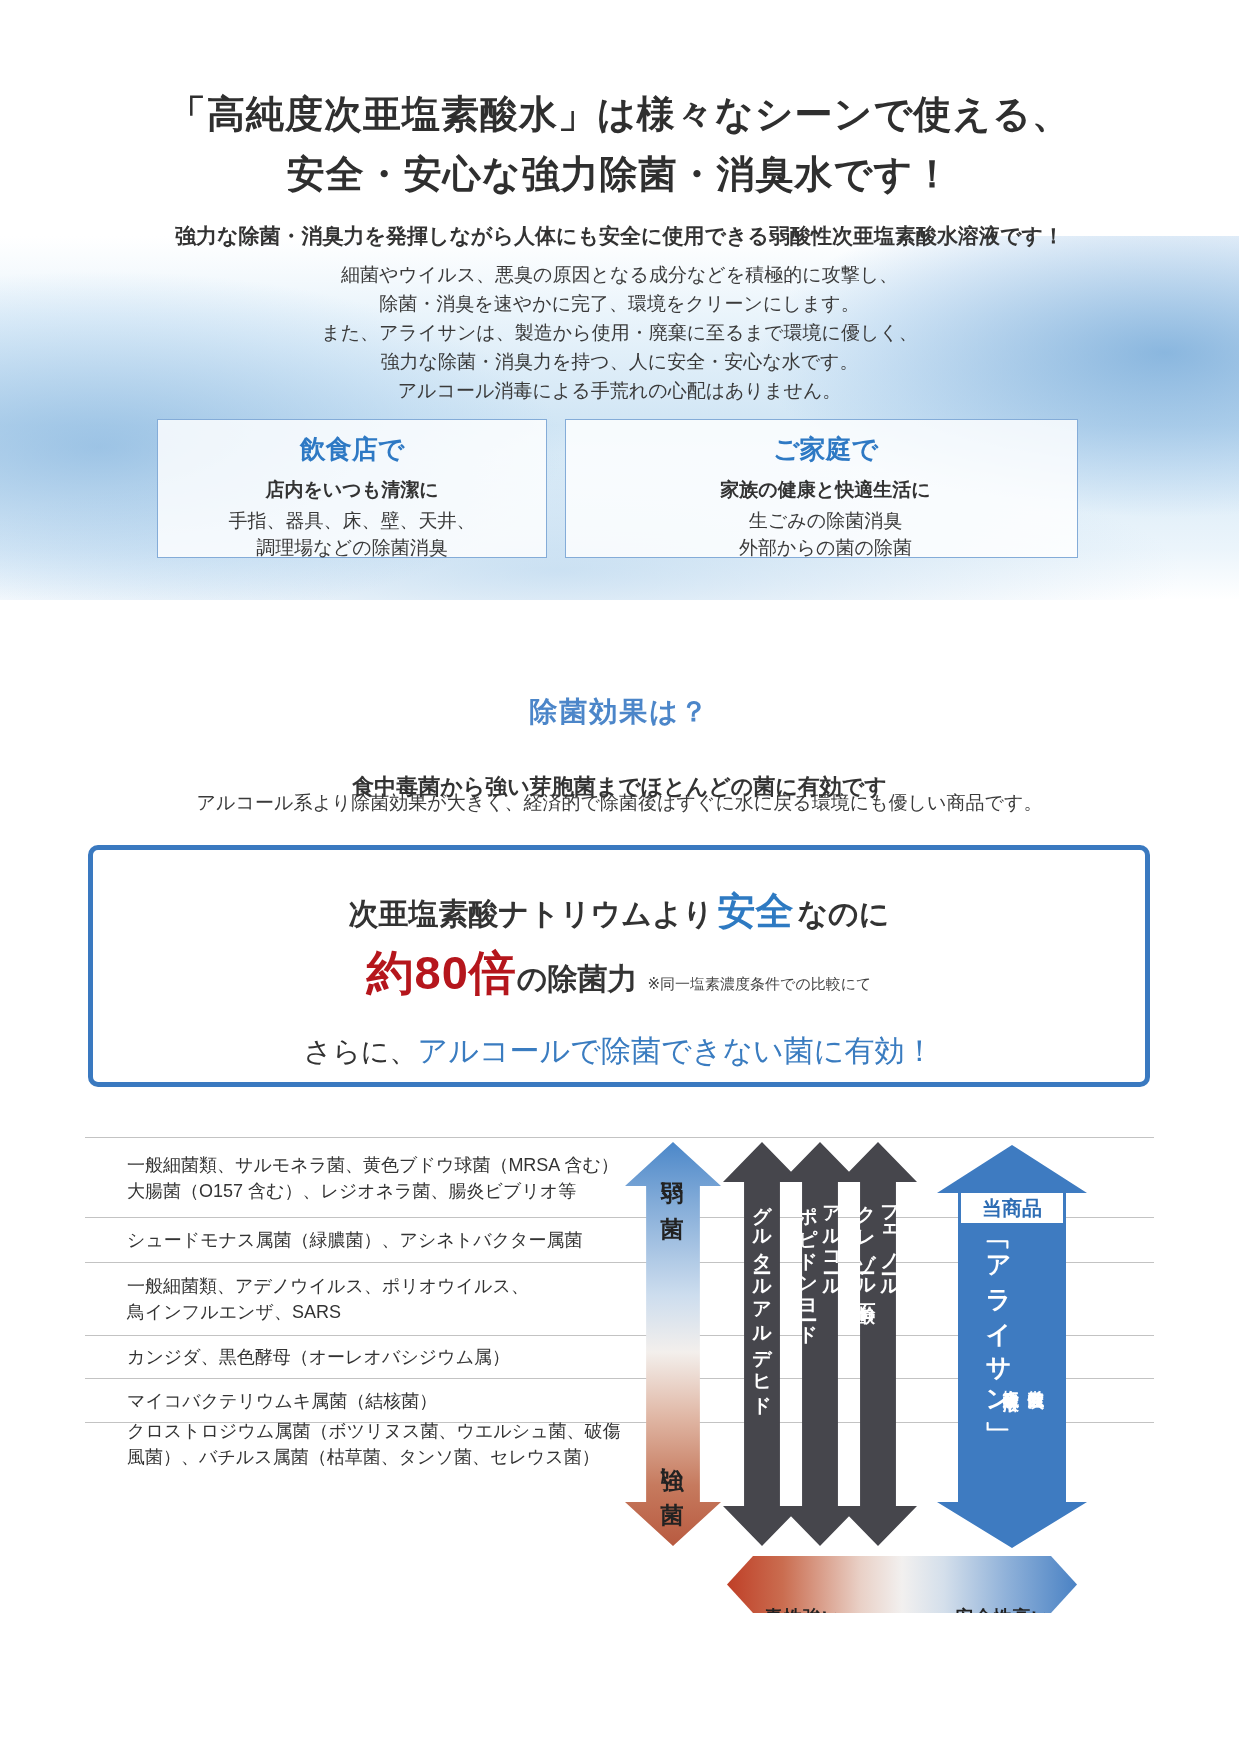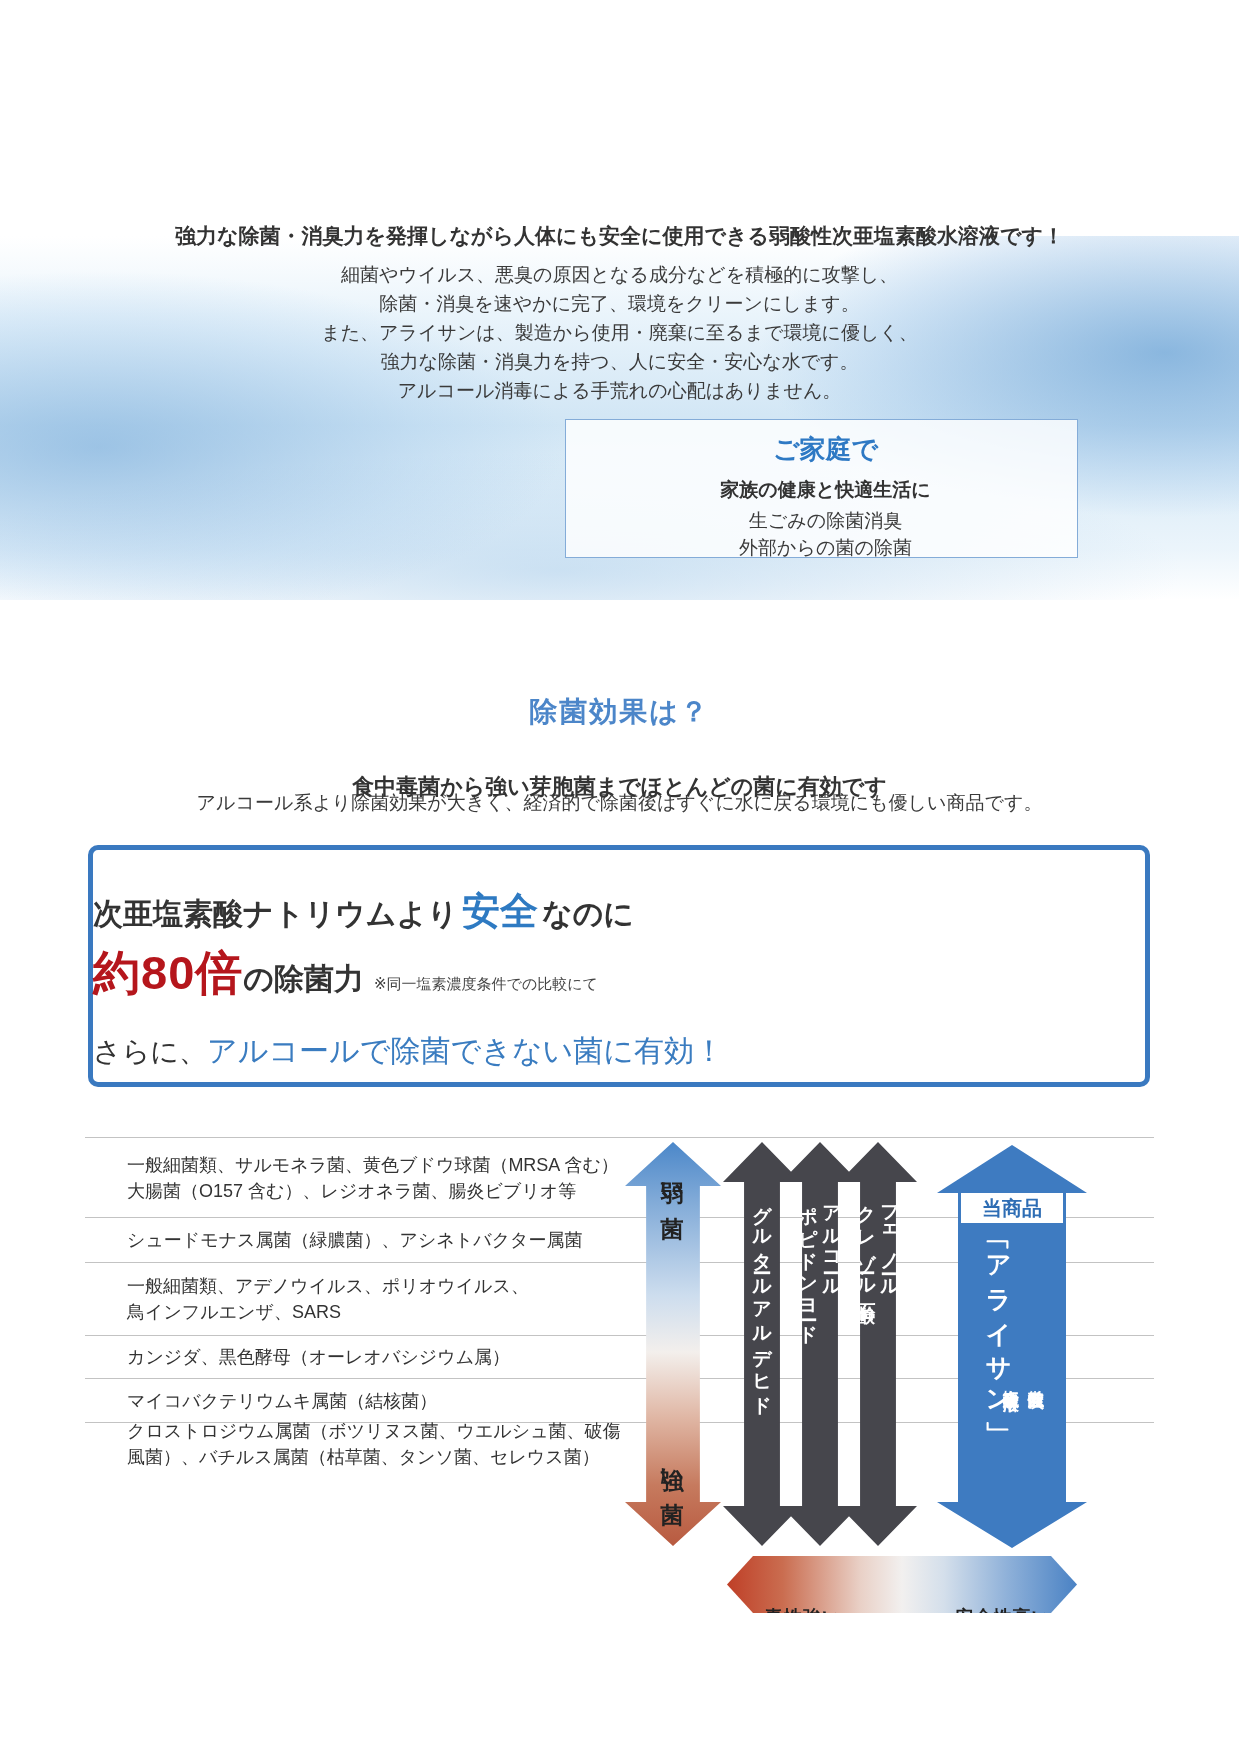--- a/index.html
+++ b/index.html
@@ -59,21 +59,21 @@
   .effect-sub {
     position:absolute; top:790px; left:0; width:100%; text-align:center;
     font-size:19px; color:#3a3a3a;
   }
 
   
   .highlight-box {
     position:absolute; left:88px; top:845px; width:1062px; height:242px;
     background:#ffffff; border:5px solid #3a79c0; border-radius:10px;
   }
-  .hl-line { position:absolute; left:0; width:100%; }
+  .hl-line { position:absolute; left:0; width:100%; text-align:center; }
   .hl-line1 { top:36px; font-size:30px; font-weight:bold; color:#333; }
   .hl-line1 .em-blue { font-size:38px; color:#2e7ac2; padding:0 4px; }
   .hl-line2 { top:92px; font-size:30px; font-weight:bold; color:#333; }
   .hl-line2 .em-red { font-size:47px; color:#b5161c; letter-spacing:1px; }
   .hl-line2 .note { font-size:15px; font-weight:normal; color:#444; margin-left:10px; }
   .hl-line3 { top:181px; font-size:28px; font-weight:normal; color:#333; }
   .hl-line3 .em-blue2 { font-size:30px; color:#3a7cc0; }
 
   
   .chart { position:absolute; left:85px; top:1100px; width:1069px; height:447px; }
@@ -145,27 +145,35 @@
   .axis-label.left { left:38px; }
   .axis-label.right { right:26px; }
 </style>
 </head>
 <body>
 
 <div class="page">
 
   <div class="water-bg"></div>
 
+  <h1 class="main-title">「高純度次亜塩素酸水」は様々なシーンで使える、
+安全・安心な強力除菌・消臭水です！</h1>
   <p class="subtitle">強力な除菌・消臭力を発揮しながら人体にも安全に使用できる弱酸性次亜塩素酸水溶液です！</p>
   <p class="description">細菌やウイルス、悪臭の原因となる成分などを積極的に攻撃し、
 除菌・消臭を速やかに完了、環境をクリーンにします。
 また、アライサンは、製造から使用・廃棄に至るまで環境に優しく、
 強力な除菌・消臭力を持つ、人に安全・安心な水です。
 アルコール消毒による手荒れの心配はありません。</p>
 
+  <div class="usecase-box b1">
+    <div class="usecase-title">飲食店で</div>
+    <div class="usecase-headline">店内をいつも清潔に</div>
+    <div class="usecase-body">手指、器具、床、壁、天井、
+調理場などの除菌消臭</div>
+  </div>
 
   <div class="usecase-box b2">
     <div class="usecase-title">ご家庭で</div>
     <div class="usecase-headline">家族の健康と快適生活に</div>
     <div class="usecase-body">生ごみの除菌消臭
 外部からの菌の除菌</div>
   </div>
 
   <h2 class="effect-heading">除菌効果は？</h2>
   <p class="effect-lead">食中毒菌から強い芽胞菌までほとんどの菌に有効です</p>

